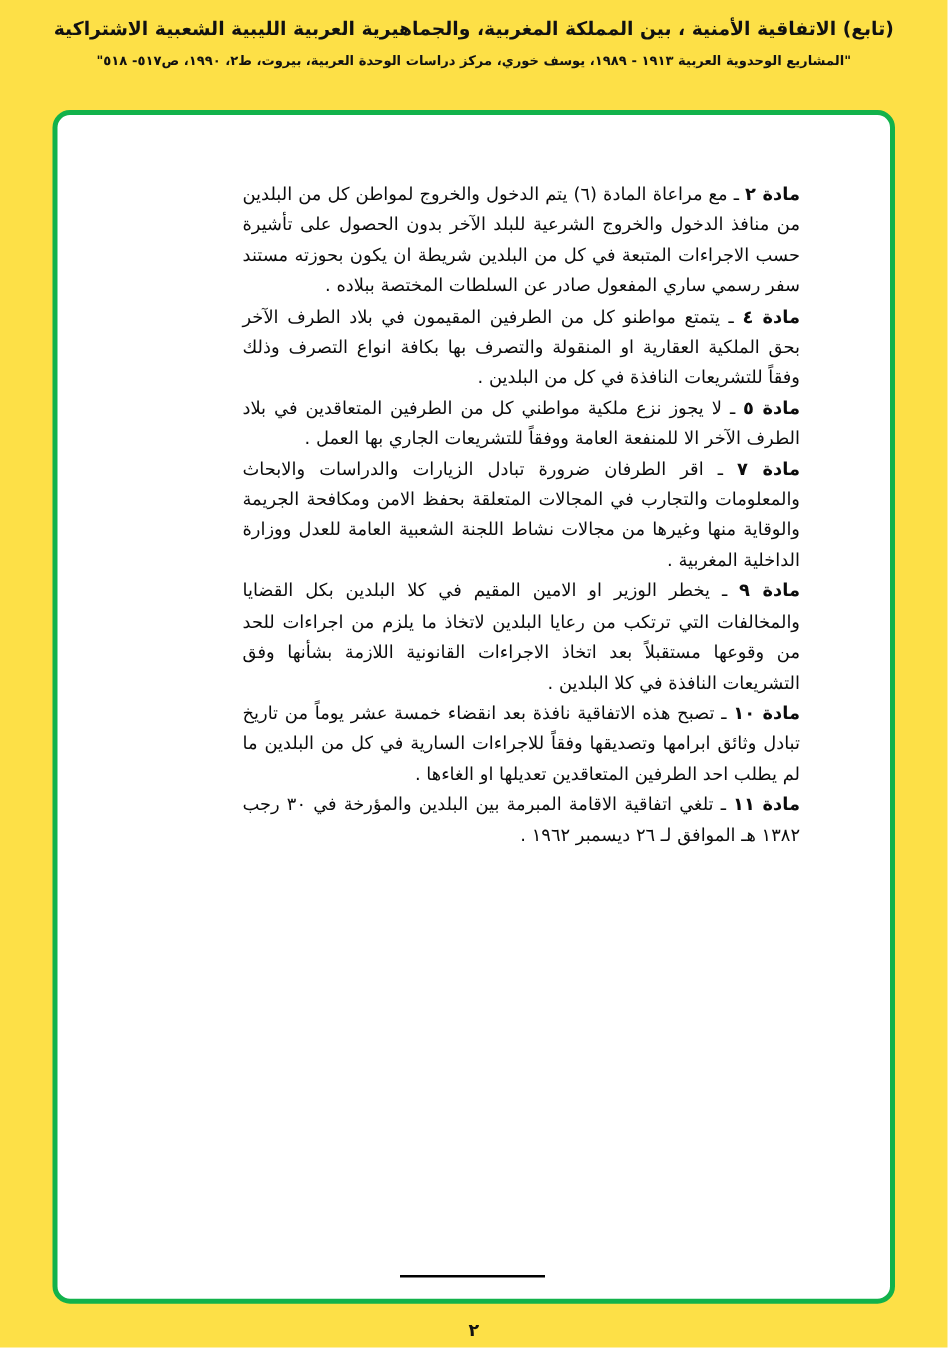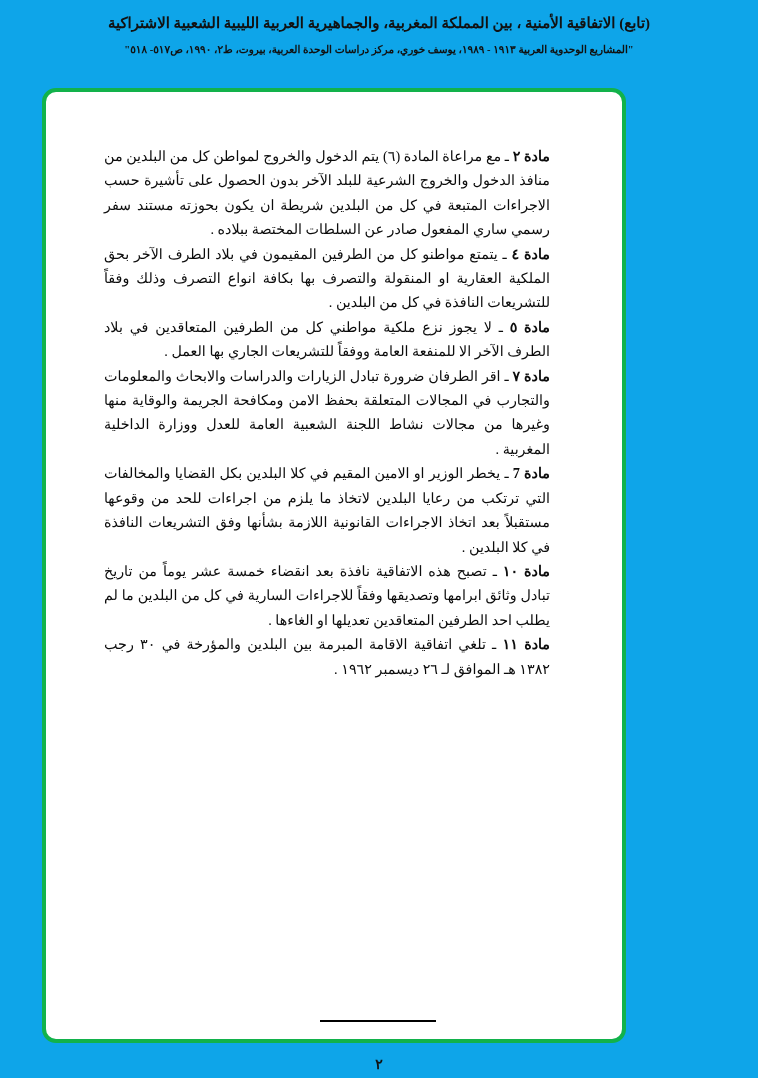--- a/index.html
+++ b/index.html
@@ -8,22 +8,21 @@
     width: 758px;
     height: 1078px;
     font-family: "DejaVu Sans", sans-serif;
     position: relative;
     overflow: hidden;
   }
   .page {
     position: relative;
     width: 758px;
     height: 1078px;
-    background: #0ea5e9;
-    font-family: Liberation Serif, serif;
+    background: #fde047;
   }
   .header {
     direction: rtl;
     text-align: center;
     padding-top: 13px;
     color: #111111;
   }
   .header-title {
     font-size: 15px;
     font-weight: bold;
@@ -33,21 +32,21 @@
   .header-citation {
     font-size: 10.5px;
     font-weight: bold;
     margin-top: 9px;
     letter-spacing: 0.2px;
   }
   .frame {
     position: absolute;
     top: 88px;
     left: 42px;
-    width: 584px;
+    width: 674px;
     height: 955px;
     border: 4px solid #404040;
     border-radius: 14px;
     background: #ffffff;
   }
   .text-block {
     position: absolute;
     top: 52px;
     right: 72px;
     width: 446px;
@@ -97,21 +96,21 @@
 
       <p class="article"><strong class="article-label">مادة ٤</strong><span> ـ يتمتع مواطنو كل من الطرفين المقيمون في بلاد الطرف الآخر بحق الملكية العقارية او المنقولة والتصرف بها بكافة انواع التصرف وذلك وفقاً للتشريعات النافذة في كل من البلدين .</span></p>
 
 
       <p class="article"><strong class="article-label">مادة ٥</strong><span> ـ لا يجوز نزع ملكية مواطني كل من الطرفين المتعاقدين في بلاد الطرف الآخر الا للمنفعة العامة ووفقاً للتشريعات الجاري بها العمل .</span></p>
 
 
       <p class="article"><strong class="article-label">مادة ٧</strong><span> ـ اقر الطرفان ضرورة تبادل الزيارات والدراسات والابحاث والمعلومات والتجارب في المجالات المتعلقة بحفظ الامن ومكافحة الجريمة والوقاية منها وغيرها من مجالات نشاط اللجنة الشعبية العامة للعدل ووزارة الداخلية المغربية .</span></p>
 
 
-      <p class="article"><strong class="article-label">مادة 7</strong><span> ـ يخطر الوزير او الامين المقيم في كلا البلدين بكل القضايا والمخالفات التي ترتكب من رعايا البلدين لاتخاذ ما يلزم من اجراءات للحد من وقوعها مستقبلاً بعد اتخاذ الاجراءات القانونية اللازمة بشأنها وفق التشريعات النافذة في كلا البلدين .</span></p>
+      <p class="article"><strong class="article-label">مادة ٩</strong><span> ـ يخطر الوزير او الامين المقيم في كلا البلدين بكل القضايا والمخالفات التي ترتكب من رعايا البلدين لاتخاذ ما يلزم من اجراءات للحد من وقوعها مستقبلاً بعد اتخاذ الاجراءات القانونية اللازمة بشأنها وفق التشريعات النافذة في كلا البلدين .</span></p>
 
       <p class="article"><strong class="article-label">مادة ١٠</strong><span> ـ تصبح هذه الاتفاقية نافذة بعد انقضاء خمسة عشر يوماً من تاريخ تبادل وثائق ابرامها وتصديقها وفقاً للاجراءات السارية في كل من البلدين ما لم يطلب احد الطرفين المتعاقدين تعديلها او الغاءها .</span></p>
 
       <p class="article"><strong class="article-label">مادة ١١</strong><span> ـ تلغي اتفاقية الاقامة المبرمة بين البلدين والمؤرخة في ٣٠ رجب ١٣٨٢ هـ الموافق لـ ٢٦ ديسمبر ١٩٦٢ .</span></p>
 
     </div>
 
     <div class="end-rule"></div>
 
   </div>

